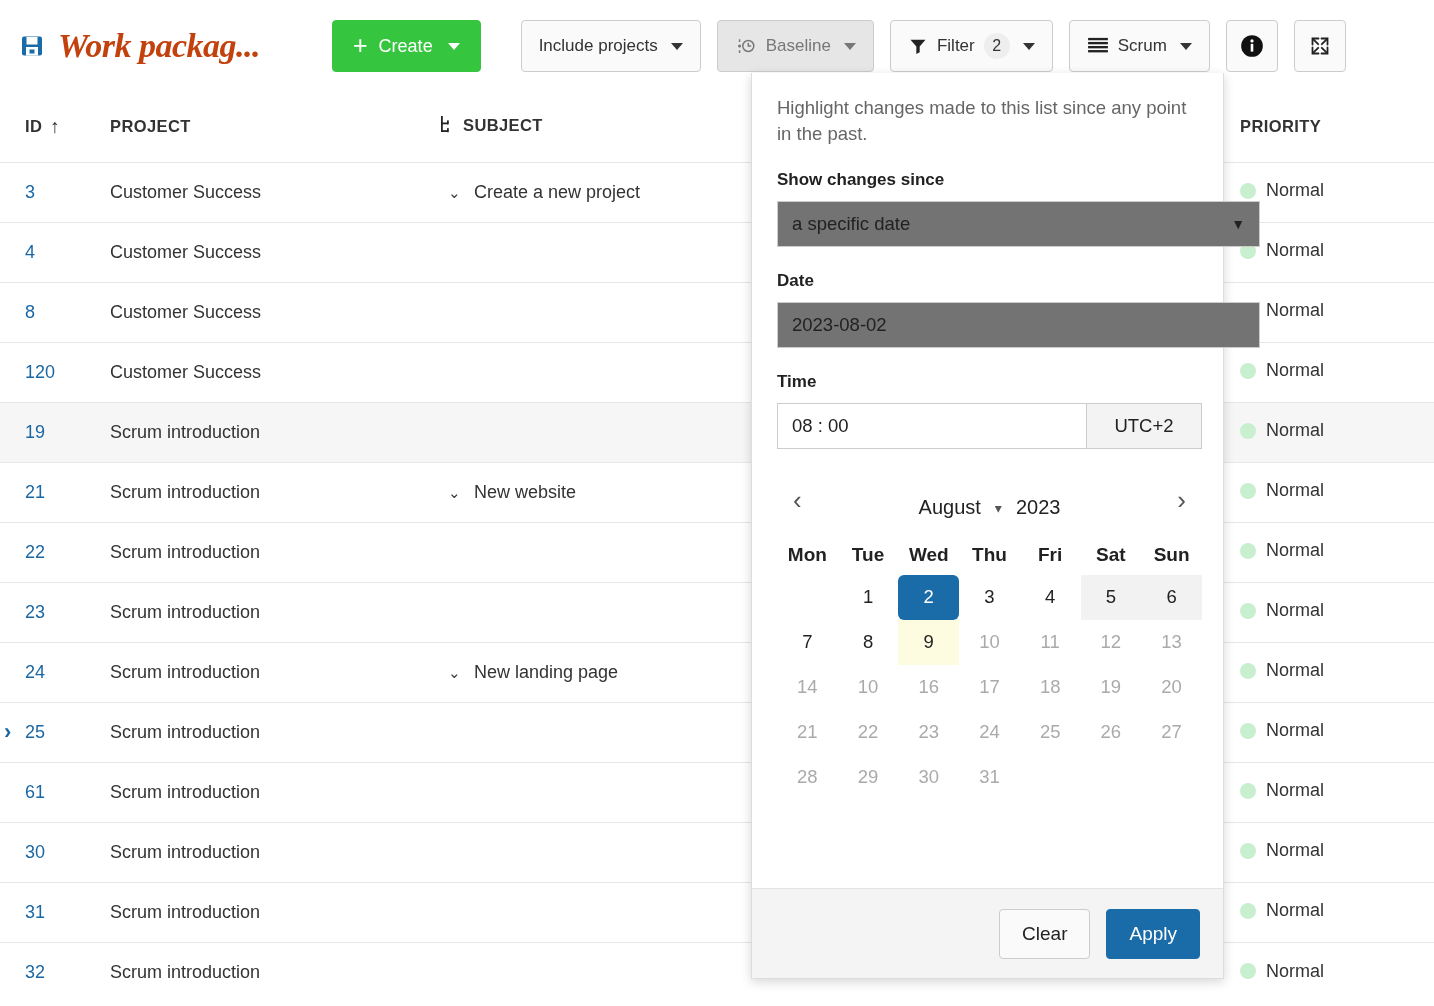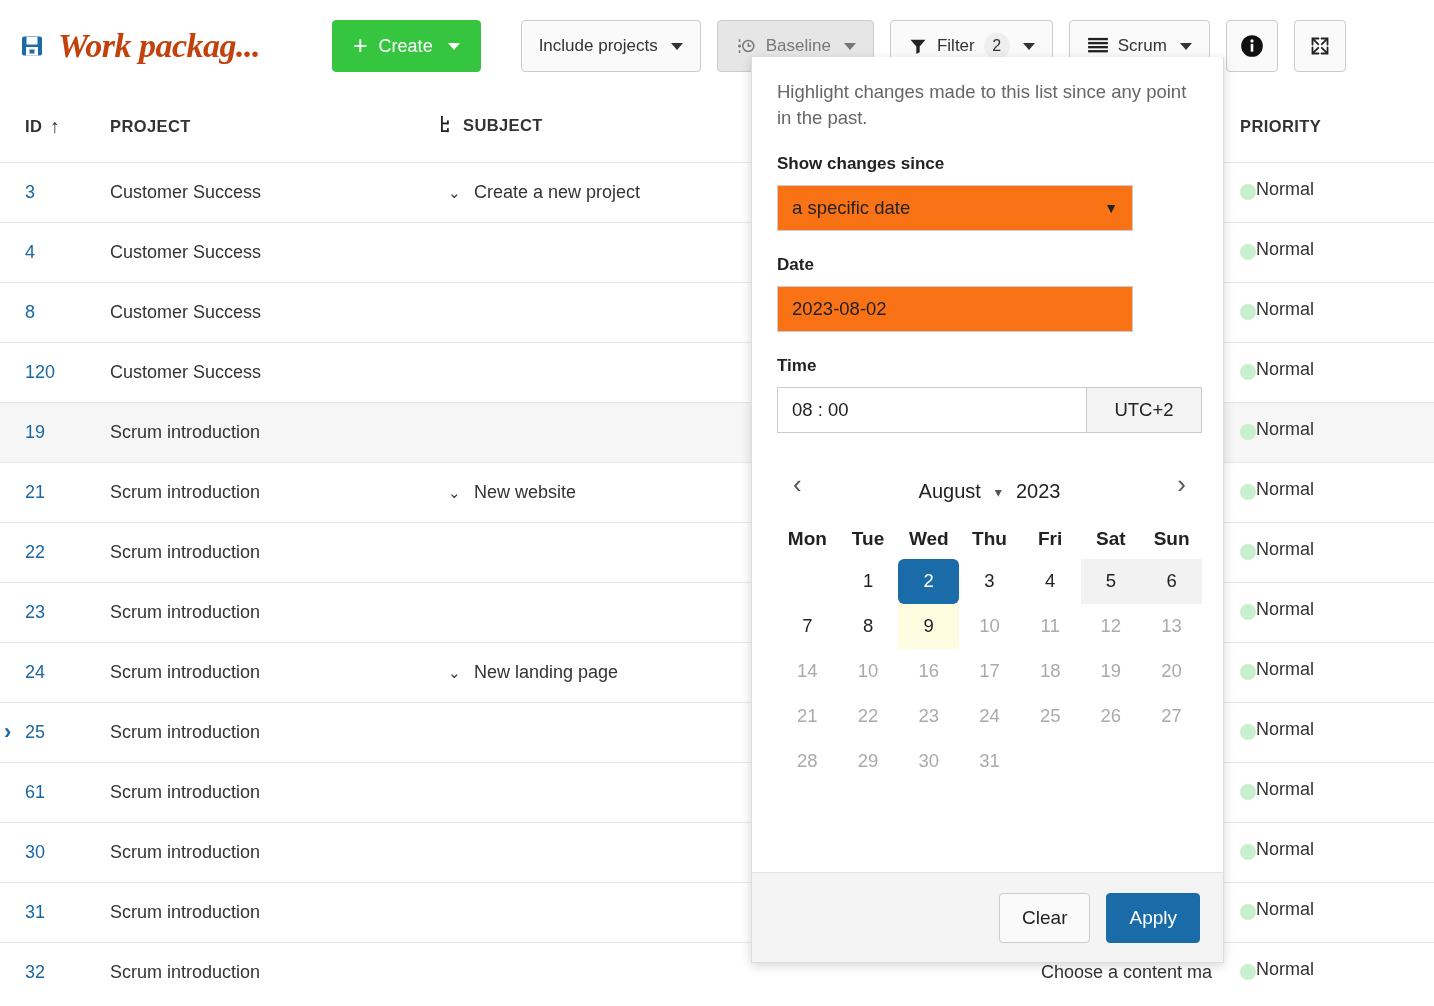--- a/index.html
+++ b/index.html
@@ -66,40 +66,40 @@
   .c-priority { width:194px; }
 
   .id-link { color:#1a67a3; cursor:pointer; }
   .proj-cell { color:#333; }
   .subject-cell { position:relative; white-space:nowrap; overflow:hidden; }
   .hier-caret {
     display:inline-block; width:22px; color:#333; font-size:15px;
     margin-right:4px;
   }
   .row-hover td { background:#f6f6f6; }
-  .prio { display:inline-flex; align-items:flex-end; gap:0; }
+  .prio { display:inline-flex; align-items:center; gap:10px; }
   .prio-dot { width:16px;height:16px;border-radius:50%;background:#c8f0cf; flex:none;}
   .th-sort { display:inline-flex; align-items:center; gap:8px; }
   .row-expander {
     position:absolute; left:4px; top:50%; transform:translateY(-50%);
     color:#1a67a3; font-size:22px; font-weight:700; line-height:1;
   }
 
   
   .baseline-panel {
-    position:absolute; left:751px; top:57px; width:473px; height:906px;
+    position:absolute; left:751px; top:73px; width:473px; height:906px;
     background:#fff; border:1px solid #ddd; border-top:none;
     box-shadow:0 3px 10px rgba(0,0,0,0.16);
     z-index:50; display:flex; flex-direction:column;
   }
   .bp-body { padding:22px 25px 0 25px; flex:1 1 auto; }
   .bp-intro { font-size:18.5px; color:#666; line-height:1.42; margin:0 0 22px 0; }
   .bp-label { font-size:17px; font-weight:700; color:#222; margin:0 0 11px 0; }
   .bp-field {
-    width:356px; height:46px; border:1px solid #ccc; background:#f97316;
+    width:483px; height:46px; border:1px solid #ccc; background:#737373;
     display:flex; align-items:center; padding:0 14px; font-size:18.5px; color:#222;
   }
   .bp-select { justify-content:space-between; }
   .bp-select .sel-caret { font-size:14px; color:#222; }
   .bp-gap { height:24px; }
   .time-row { display:flex; width:425px; }
   .time-input {
     flex:1 1 auto; height:46px; border:1px solid #ccc; border-right:none;
     display:flex; align-items:center; padding:0 14px; font-size:18.5px; color:#222;
   }

